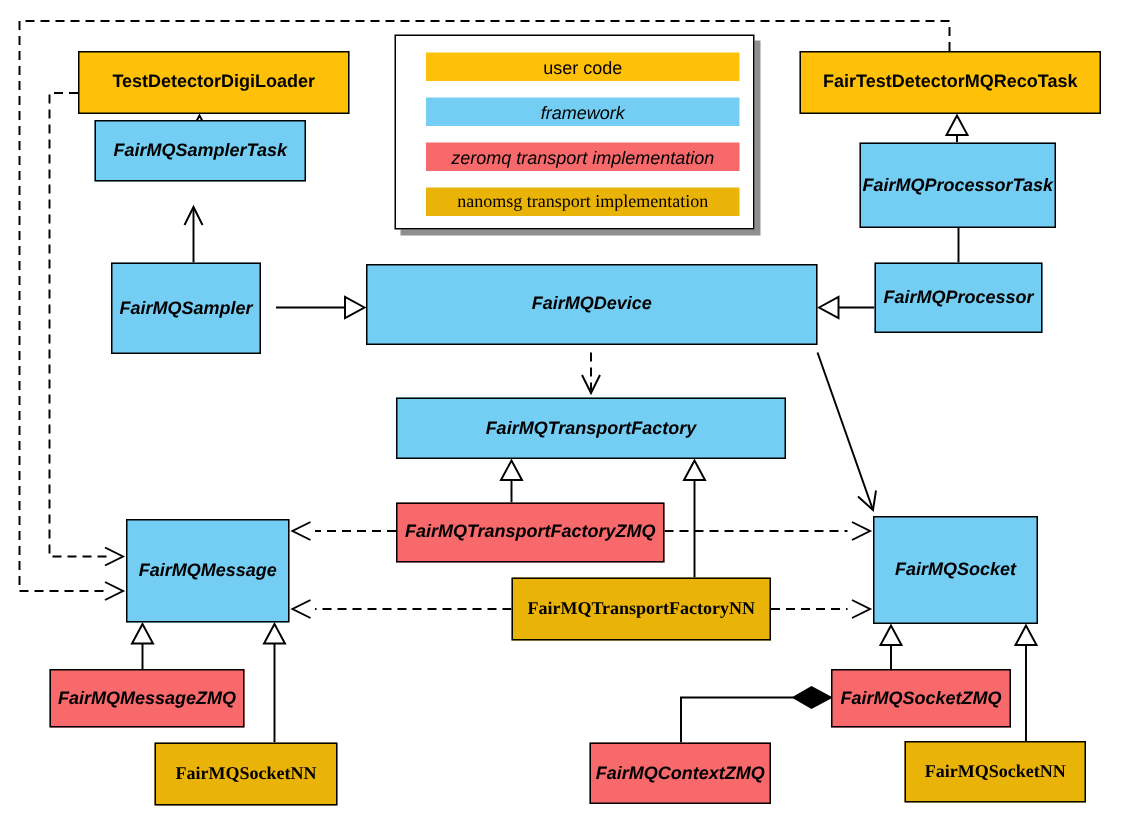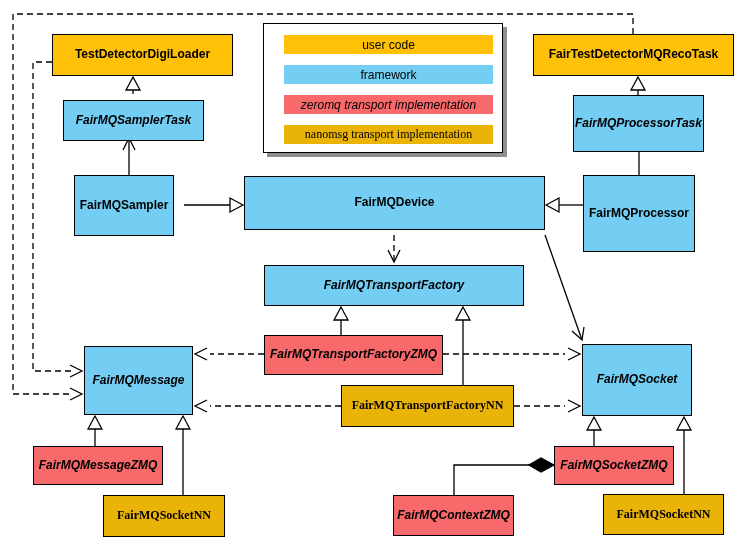--- a/index.html
+++ b/index.html
@@ -8,21 +8,21 @@
     font-family:"Liberation Sans",sans-serif;overflow:hidden;
   }
   .stage svg{position:absolute;left:0;top:0;}
   .box{
     position:absolute;box-sizing:border-box;border:1.4px solid #000;
     display:flex;align-items:center;justify-content:center;text-align:center;
     font-weight:bold;font-size:12px;color:#000;line-height:1.1;
   }
   .abstract{font-style:italic;}
   .c-user{background:#FFC107;}
-  .c-fw{background:#74CEF4;}
+  .c-fw{background:#74CEF4;font-style:italic;}
   .c-zmq{background:#F7696B;font-style:italic;}
   .c-nn{background:#eab308;font-family:Liberation Serif, serif;}
   .legend{
     position:absolute;left:263px;top:23px;width:240px;height:130px;
     box-sizing:border-box;border:1.4px solid #000;background:#fff;
     box-shadow:4px 4px 0 #8f8f8f;padding:11px 9px 0 20px;
   }
   .legend .bar{
     height:19px;margin-bottom:11px;display:flex;align-items:center;
     justify-content:center;font-size:12px;color:#000;
@@ -160,37 +160,37 @@
   </div>
 
   <div class="box c-user" style="left:52px;top:34px;width:181px;height:42px">
     <span>TestDetectorDigiLoader</span>
   </div>
 
   <div class="box c-user" style="left:533px;top:34px;width:201px;height:42px">
     <span>FairTestDetectorMQRecoTask</span>
   </div>
 
-  <div class="box c-fw abstract" style="left:63px;top:100px;width:141px;height:41px">
+  <div class="box c-fw abstract" style="left:63px;top:80px;width:141px;height:41px">
     <span>FairMQSamplerTask</span>
   </div>
 
   <div class="box c-fw abstract" style="left:573px;top:95px;width:131px;height:57px">
     <span>FairMQProcessorTask</span>
   </div>
 
   <div class="box c-fw" style="left:74px;top:175px;width:100px;height:61px">
     <span>FairMQSampler</span>
   </div>
 
   <div class="box c-fw" style="left:244px;top:176px;width:301px;height:54px">
     <span>FairMQDevice</span>
   </div>
 
-  <div class="box c-fw" style="left:583px;top:175px;width:112px;height:77px">
+  <div class="box c-fw" style="left:583px;top:175px;width:112px;height:47px">
     <span>FairMQProcessor</span>
   </div>
 
   <div class="box c-fw abstract" style="left:264px;top:265px;width:260px;height:41px">
     <span>FairMQTransportFactory</span>
   </div>
 
   <div class="box c-zmq" style="left:264px;top:335px;width:179px;height:40px">
     <span>FairMQTransportFactoryZMQ</span>
   </div>

